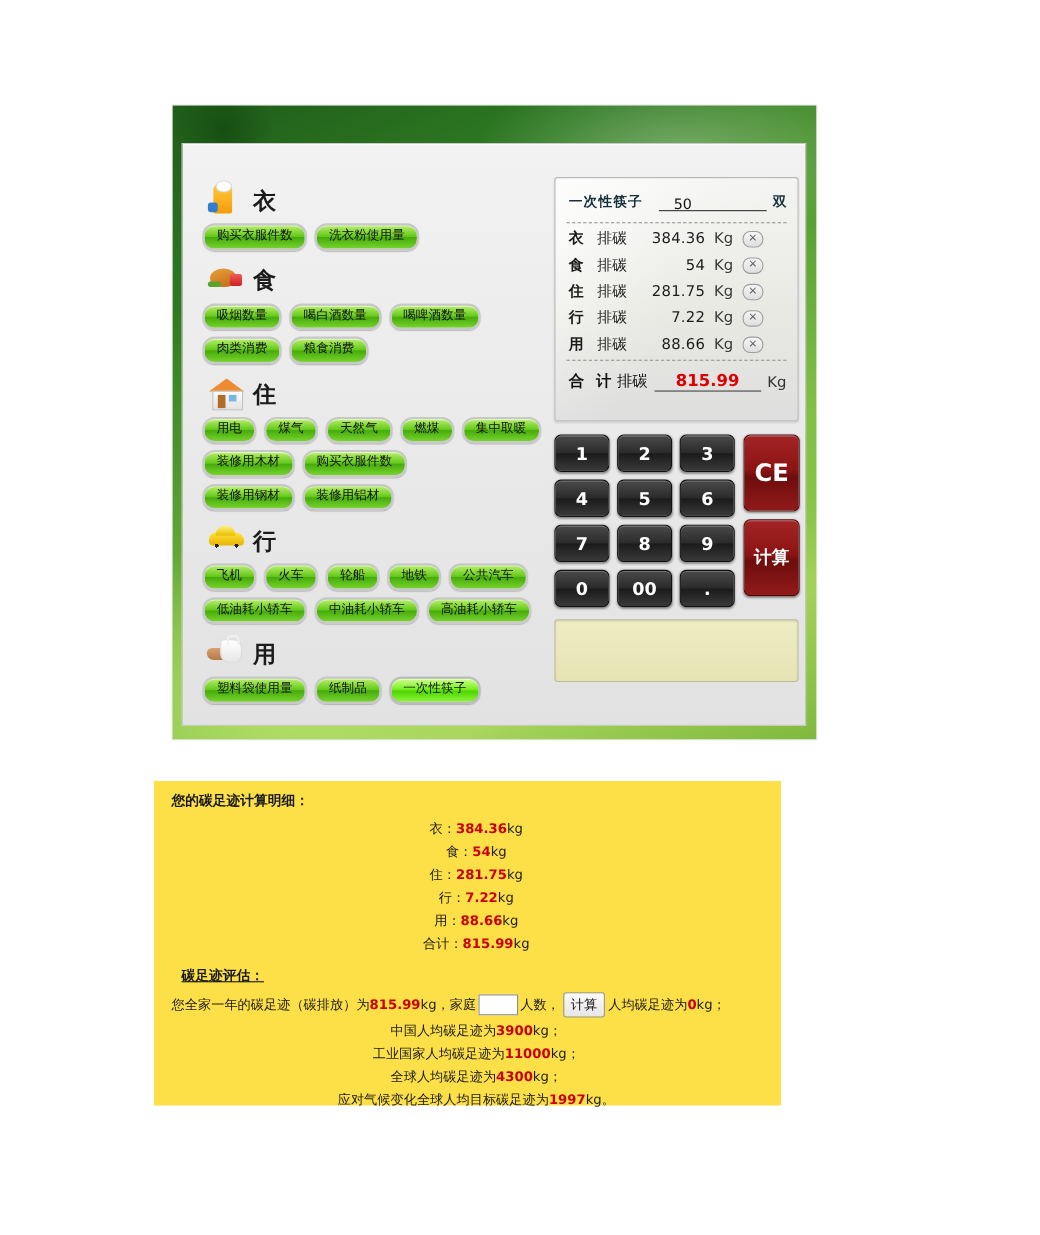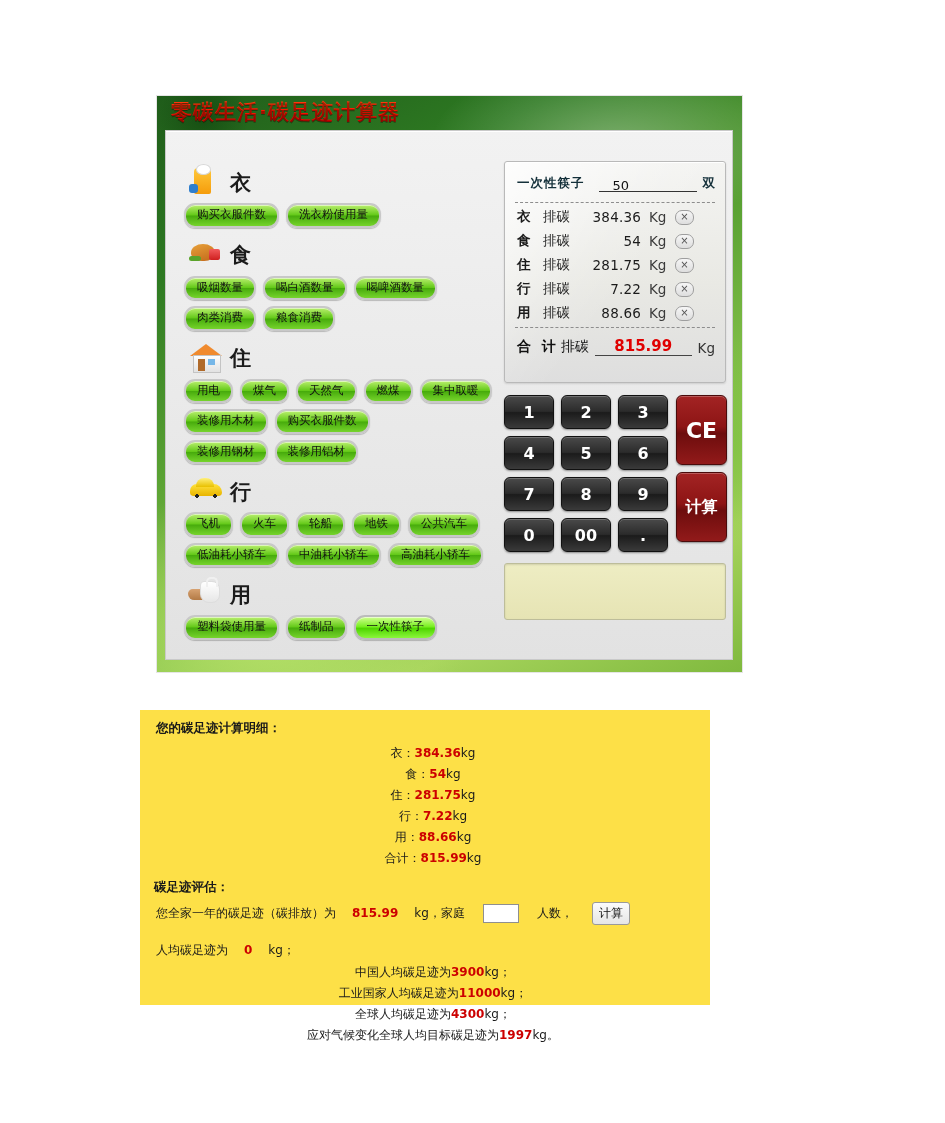--- a/index.html
+++ b/index.html
@@ -170,42 +170,41 @@
   }
 
   
   .report{
     position:absolute;left:140px;top:710px;width:570px;height:295px;
     background:#fde047;
     font-family:"DejaVu Sans","Liberation Sans",sans-serif;
     color:#1a1a1a;
   }
   .rep-h{font-size:12.5px;font-weight:bold;padding:10px 0 6px 16px;}
-  .rep-h2{font-size:12.5px;font-weight:bold;padding:10px 0 4px 14px;}
+  .rep-h2{font-size:12.5px;font-weight:bold;padding:10px 0 4px 25px;text-decoration:underline;}
   .rep-line{font-size:12px;padding:2px 0 2px 16px;line-height:17px;text-align:center;}
   .num{color:#cc0000;font-weight:bold;}
-  .rep-eval{font-size:12px;padding:2px 0 2px 16px;line-height:19px;display:flex;align-items:center;flex-wrap:wrap;gap:16px;}
+  .rep-eval{font-size:12px;padding:2px 0 2px 16px;line-height:19px;display:flex;align-items:center;flex-wrap:wrap;}
   .inline-input{
     display:inline-block;width:34px;height:17px;vertical-align:middle;
     border:1px solid #8f8f8f;background:#fff;margin:0 2px;
   }
   .inline-btn{
     display:inline-block;padding:1px 6px;margin:0 3px;vertical-align:middle;
     border:1px solid #9a9a9a;border-radius:3px;background:linear-gradient(180deg,#fbfbfb,#e6e6e6);
     font-size:12px;color:#111;cursor:pointer;
   }
 </style>
 </head>
 <body>
 
 <div class="page">
 
   <div class="app">
 
-    <div class="app-title">零碳生活·碳足迹计算器</div>
 
     <div class="body-panel">
 
 
       <div class="left-col">
 
         <div class="cat">
           <div class="cat-head">
             <div class="cat-ico">
                 <div class="ico-cloth"></div>

